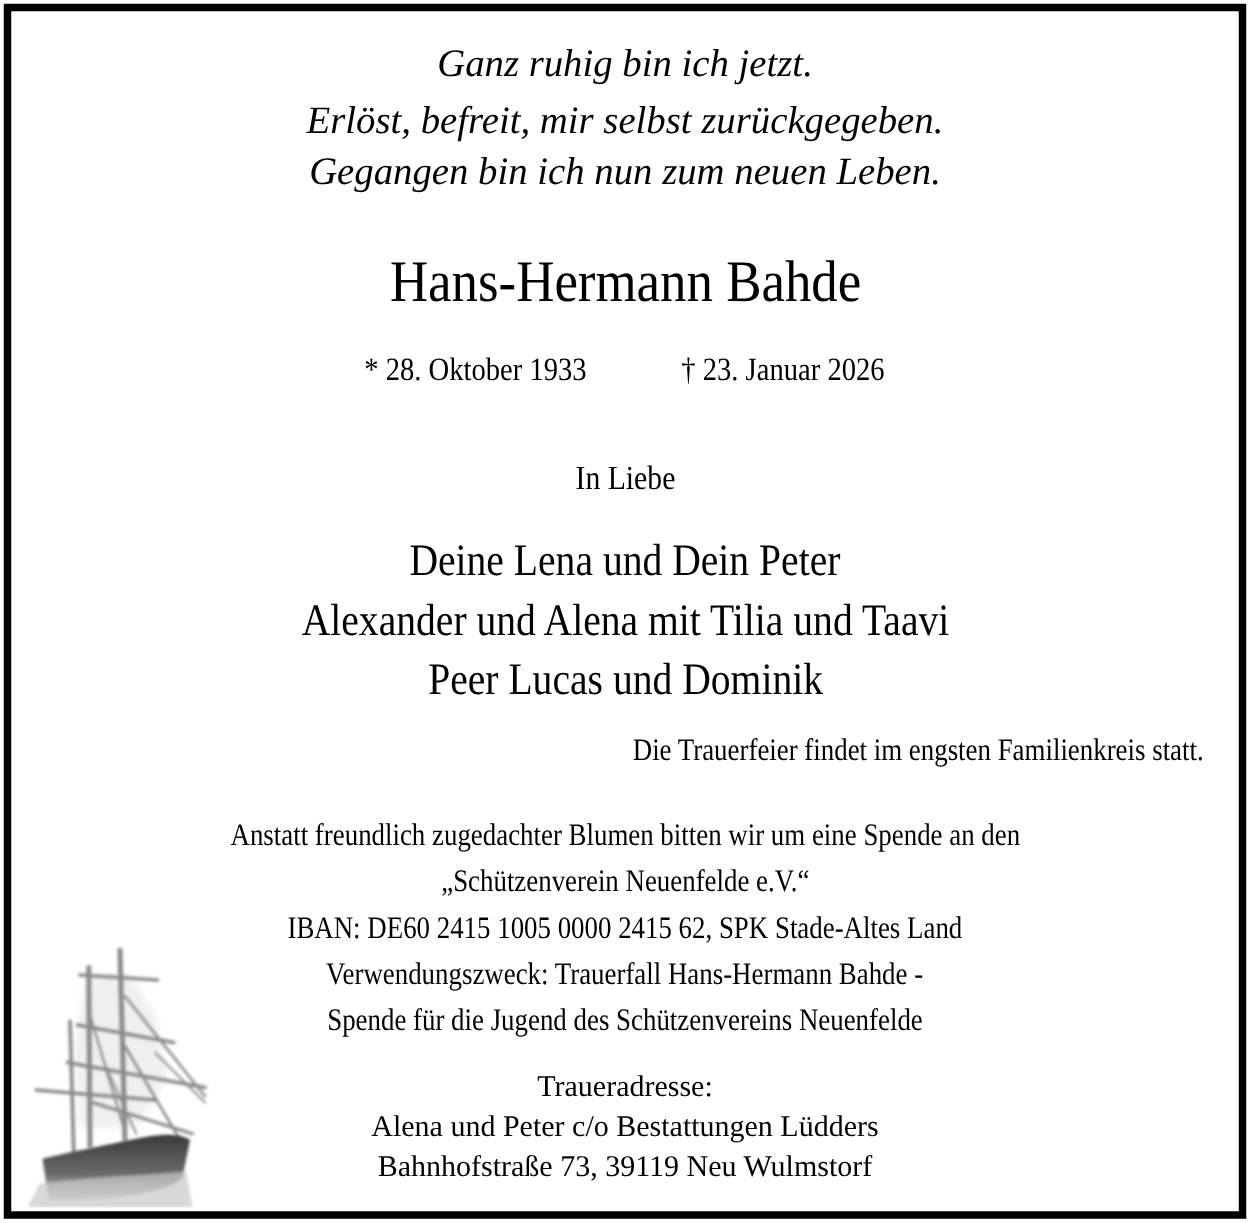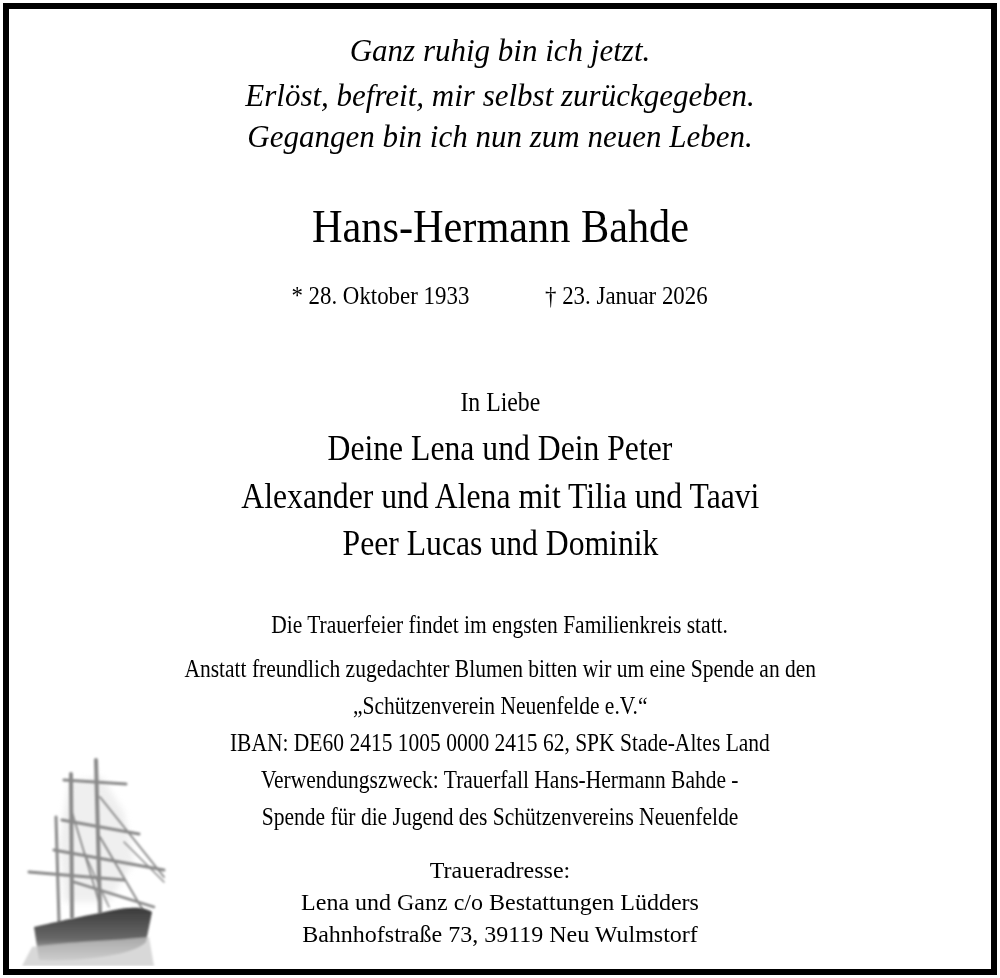--- a/index.html
+++ b/index.html
@@ -85,35 +85,35 @@
 <div class="line name" style="top:203px;">
   <span class="cond" style="transform:scaleX(0.9);">Hans-Hermann Bahde</span>
 </div>
 
 <div class="line dates" style="top:283px;">
   <span class="cond" style="transform:scaleX(0.88);">
     <span>* 28. Oktober 1933</span><span class="gap"></span><span>† 23. Januar 2026</span>
   </span>
 </div>
 
-<div class="line in-liebe" style="top:389px;">
+<div class="line in-liebe" style="top:369px;">
   <span class="cond" style="transform:scaleX(0.88);">In Liebe</span>
 </div>
 
 <div class="line family" style="top:417px;">
   <span class="cond" style="transform:scaleX(0.88);">Deine Lena und Dein Peter</span>
 </div>
 <div class="line family" style="top:465px;">
   <span class="cond" style="transform:scaleX(0.88);">Alexander und Alena mit Tilia und Taavi</span>
 </div>
 <div class="line family" style="top:512px;">
   <span class="cond" style="transform:scaleX(0.88);">Peer Lucas und Dominik</span>
 </div>
 
-<div class="line body-text" style="top:612px;">
+<div class="line body-text" style="top:588px;text-align:right;">
   <span class="cond" style="transform:scaleX(0.86);">Die Trauerfeier findet im engsten Familienkreis statt.</span>
 </div>
 
 <div class="line body-text" style="top:656px;">
   <span class="cond" style="transform:scaleX(0.86);">Anstatt freundlich zugedachter Blumen bitten wir um eine Spende an den</span>
 </div>
 <div class="line body-text" style="top:693px;">
   <span class="cond" style="transform:scaleX(0.86);">„Schützenverein Neuenfelde e.V.“</span>
 </div>
 <div class="line body-text" style="top:730px;">
@@ -123,21 +123,21 @@
   <span class="cond" style="transform:scaleX(0.86);">Verwendungszweck: Trauerfall Hans-Hermann Bahde -</span>
 </div>
 <div class="line body-text" style="top:804px;">
   <span class="cond" style="transform:scaleX(0.86);">Spende für die Jugend des Schützenvereins Neuenfelde</span>
 </div>
 
 <div class="line address" style="top:858px;">
   <span>Traueradresse:</span>
 </div>
 <div class="line address" style="top:890px;">
-  <span>Lena und Ganz c/o Bestattungen Lüdders</span>
+  <span>Alena und Peter c/o Bestattungen Lüdders</span>
 </div>
 <div class="line address" style="top:922px;">
   <span>Bahnhofstraße 73, 39119 Neu Wulmstorf</span>
 </div>
 
 <svg class="ship" viewBox="0 0 160 224" xmlns="http://www.w3.org/2000/svg">
   <defs>
     <filter id="soft" x="-10%" y="-10%" width="120%" height="120%">
       <feGaussianBlur stdDeviation="1.1"></feGaussianBlur>
     </filter>

